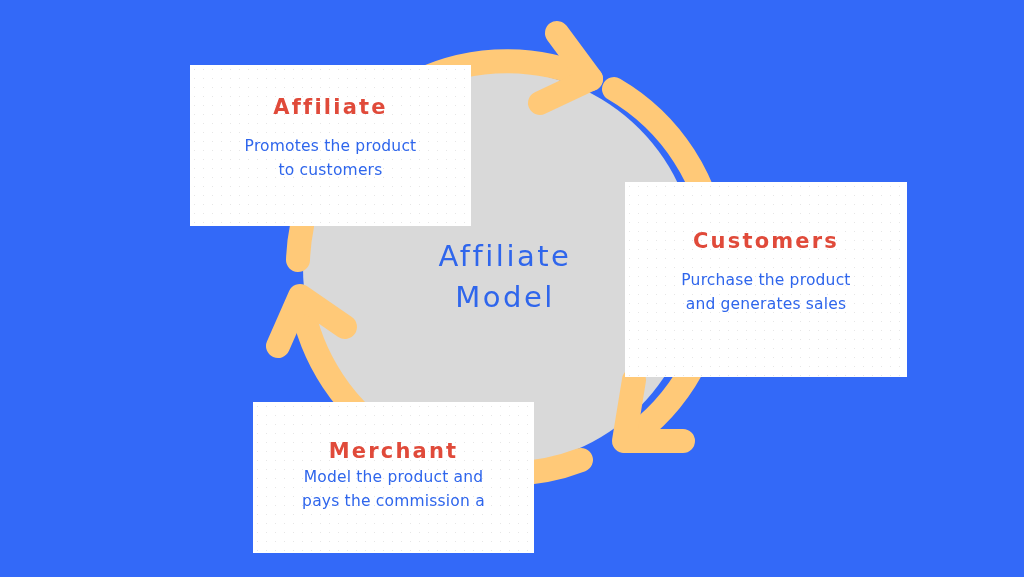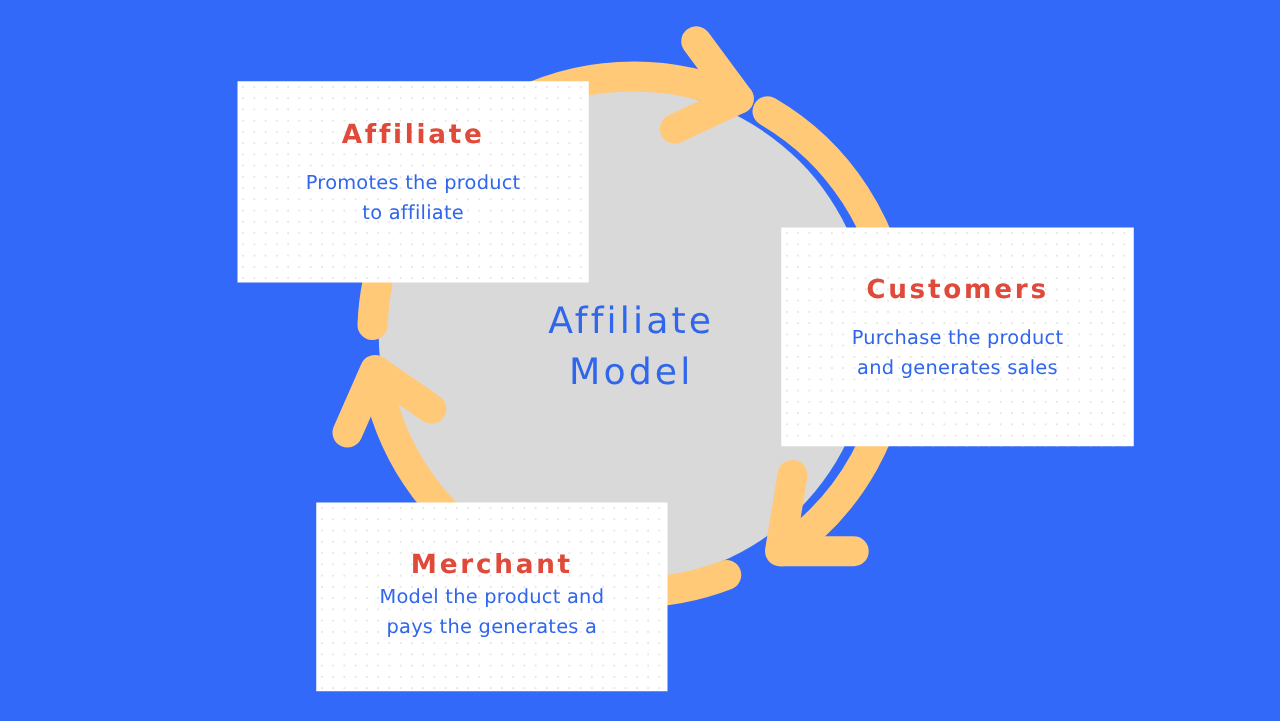--- a/index.html
+++ b/index.html
@@ -26,21 +26,21 @@
       letter-spacing: 2.2px;
     }
     .card-desc {
       color: #2f66ec;
       font-size: 15.5px;
       line-height: 24px;
       letter-spacing: 0.2px;
     }
     #card-affiliate { left: 190px; top: 65px; width: 281px; height: 161px; padding-bottom: 14px; }
     #card-affiliate .card-title { margin-bottom: 15px; }
-    #card-customers { left: 625px; top: 182px; width: 282px; height: 175px; padding-bottom: 14px; }
+    #card-customers { left: 625px; top: 182px; width: 282px; height: 195px; padding-bottom: 14px; }
     #card-customers .card-title { margin-bottom: 15px; }
     #card-merchant { left: 253px; top: 402px; width: 281px; height: 151px; padding-bottom: 4px; }
     #card-merchant .card-title { margin-bottom: 2px; }
     .card-desc span { display: block; }
     #center-title {
       position: absolute; left: 380px; top: 236px; width: 250px;
       text-align: center;
       color: #2f66ec;
       font-size: 29px;
       line-height: 41px;
@@ -72,31 +72,31 @@
 
 <div id="center-title">
   <span>Affiliate</span>
   <span>Model</span>
 </div>
 
 <div id="card-affiliate" class="card">
   <div class="card-title">Affiliate</div>
   <div class="card-desc">
     <span>Promotes the product</span>
-    <span>to affiliate</span>
+    <span>to customers</span>
   </div>
 </div>
 
 <div id="card-customers" class="card">
   <div class="card-title">Customers</div>
   <div class="card-desc">
     <span>Purchase the product</span>
     <span>and generates sales</span>
   </div>
 </div>
 
 <div id="card-merchant" class="card">
   <div class="card-title">Merchant</div>
   <div class="card-desc">
     <span>Model the product and</span>
-    <span>pays the generates a</span>
+    <span>pays the commission a</span>
   </div>
 </div>
 
 </body></html>

